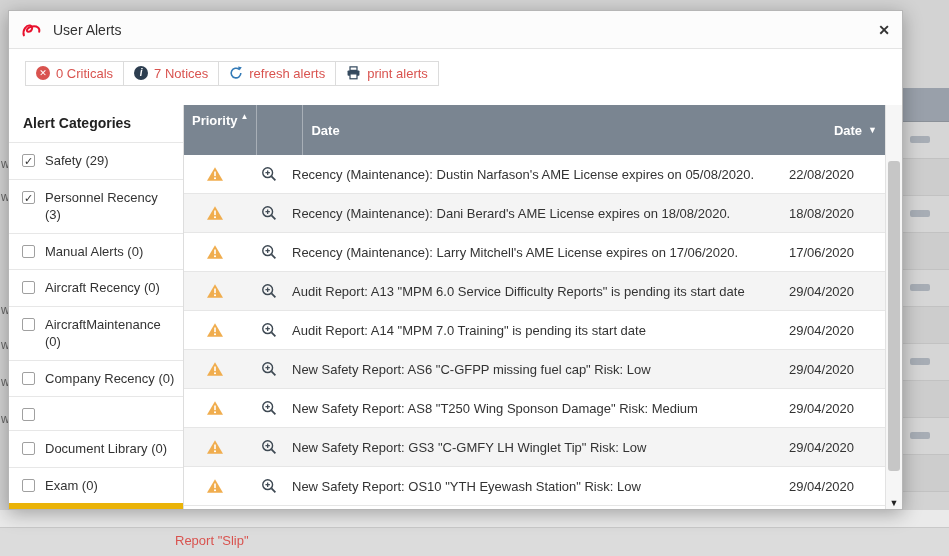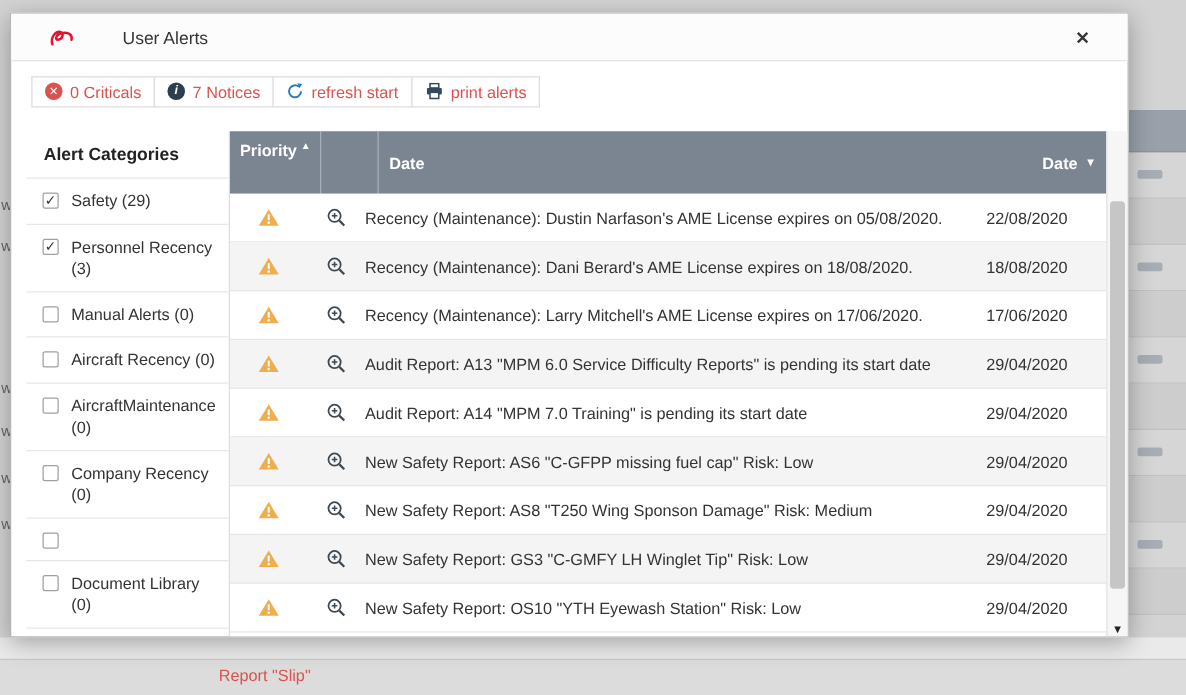--- a/index.html
+++ b/index.html
@@ -14,22 +14,22 @@
   .bg-right .bg-mark { display:block; width:20px; height:7px; background:#a7adb5; border-radius:2px; }
   .bg-left-chars span { position:absolute; left:1px; font-size:12px; color:#666; }
   .bg-bottom { position:absolute; left:0; top:510px; width:949px; height:46px; background:#dcdcdc; }
   .bg-bottom .bg-bottom-bar { height:18px; background:#eaeaea; border-bottom:1px solid #c9c9c9; }
   .bg-report { position:absolute; left:175px; top:23px; font-size:13px; color:#d9534f; cursor:pointer; }
 
   
   .modal { position:absolute; left:8px; top:10px; width:895px; height:500px; background:#fff;
            border:1px solid #b6b6b6; box-shadow:0 4px 18px rgba(0,0,0,.3); display:flex; flex-direction:column; }
 
-  .modal-header { flex:0 0 38px; display:flex; align-items:center; padding:0 30px;
-                  background:#fcfcfc; border-bottom:1px solid #e4e4e4;gap:27px; }
+  .modal-header { flex:0 0 38px; display:flex; align-items:center; padding:0 12px;
+                  background:#fcfcfc; border-bottom:1px solid #e4e4e4; }
   .logo { display:inline-flex; margin-right:10px; }
   .modal-title { font-size:14px; color:#333; }
   .modal-close { margin-left:auto; font-size:14px; color:#333; cursor:pointer; font-weight:bold; }
 
   
   .toolbar { flex:0 0 48px; display:flex; align-items:center; padding:0 17px; }
   .badge-group { display:flex; }
   .badge { display:flex; align-items:center; gap:6px; border:1px solid #dcdcdc; background:#fff;
            height:25px; padding:0 10px; font-size:13px; margin-left:-1px; cursor:pointer; white-space:nowrap; }
   .badge.criticals { color:#d9534f; }
@@ -37,21 +37,21 @@
   .badge.notices   { color:#d9534f; }
   .badge.linkish   { color:#d9534f; }
   .ic-critical { width:14px; height:14px; border-radius:50%; background:#d9534f; color:#fff;
                  font-size:9px; line-height:14px; text-align:center; display:inline-block; }
   .ic-info { width:14px; height:14px; border-radius:50%; background:#2d3e50; color:#fff;
              font-size:10px; font-weight:bold; line-height:14px; text-align:center; display:inline-block; font-style:italic; }
 
   
   .content { flex:1; display:flex; min-height:0; padding-top:8px; }
 
-  .sidebar { flex:0 0 175px; width:175px; border-right:1px solid #ddd; overflow:hidden;padding-left:12px; }
+  .sidebar { flex:0 0 175px; width:175px; border-right:1px solid #ddd; overflow:hidden; }
   .sidebar h3 { font-size:14px; color:#222; padding:10px 14px 11px 14px; font-weight:bold; }
   .cat { display:flex; align-items:flex-start; gap:10px; padding:9px 8px 9px 13px;
          border-top:1px solid #e7e7e7; font-size:13px; color:#333; cursor:pointer; }
   .cat:last-child { border-bottom:6px solid #eab308; }
   .checkbox { flex:0 0 13px; width:13px; height:13px; border:1px solid #a0a0a0; background:#fff;
               border-radius:2px; margin-top:2px; font-size:11px; line-height:12px; text-align:center; color:#333; }
   .cat-label { line-height:1.35; }
 
   .tablewrap { flex:1; min-width:0; display:flex; flex-direction:column; }
   .thead { flex:0 0 50px; display:flex; background:#7a8591; color:#fff; font-size:13px; font-weight:bold; }
@@ -139,21 +139,21 @@
         <span class="ic-info">i</span>
         <span>7 Notices</span>
       </span>
       <span class="badge linkish">
         <span>
           <svg width="14" height="14" viewBox="0 0 16 16">
             <path d="M13.5 8 A5.5 5.5 0 1 1 11.6 3.9" fill="none" stroke="#337ab7" stroke-width="1.8"></path>
             <path d="M10.2 0.6 L14.6 1.4 L12 5.2 Z" fill="#337ab7"></path>
           </svg>
         </span>
-        <span>refresh start</span>
+        <span>refresh alerts</span>
       </span>
       <span class="badge linkish">
         <span>
           <svg width="15" height="14" viewBox="0 0 16 16">
             <rect x="4" y="1" width="8" height="4" fill="none" stroke="#34495e" stroke-width="1.4"></rect>
             <rect x="1.2" y="5" width="13.6" height="6" rx="1" fill="#34495e"></rect>
             <rect x="4" y="9" width="8" height="5.6" fill="#fff" stroke="#34495e" stroke-width="1.4"></rect>
           </svg>
         </span>
         <span>print alerts</span>

